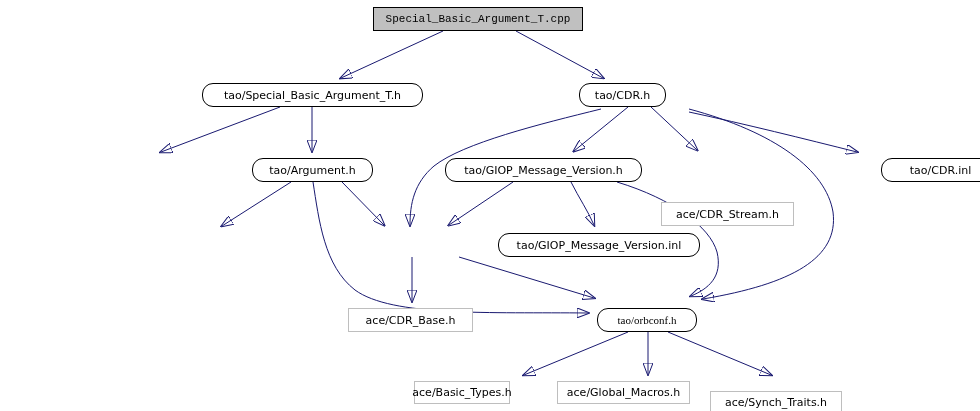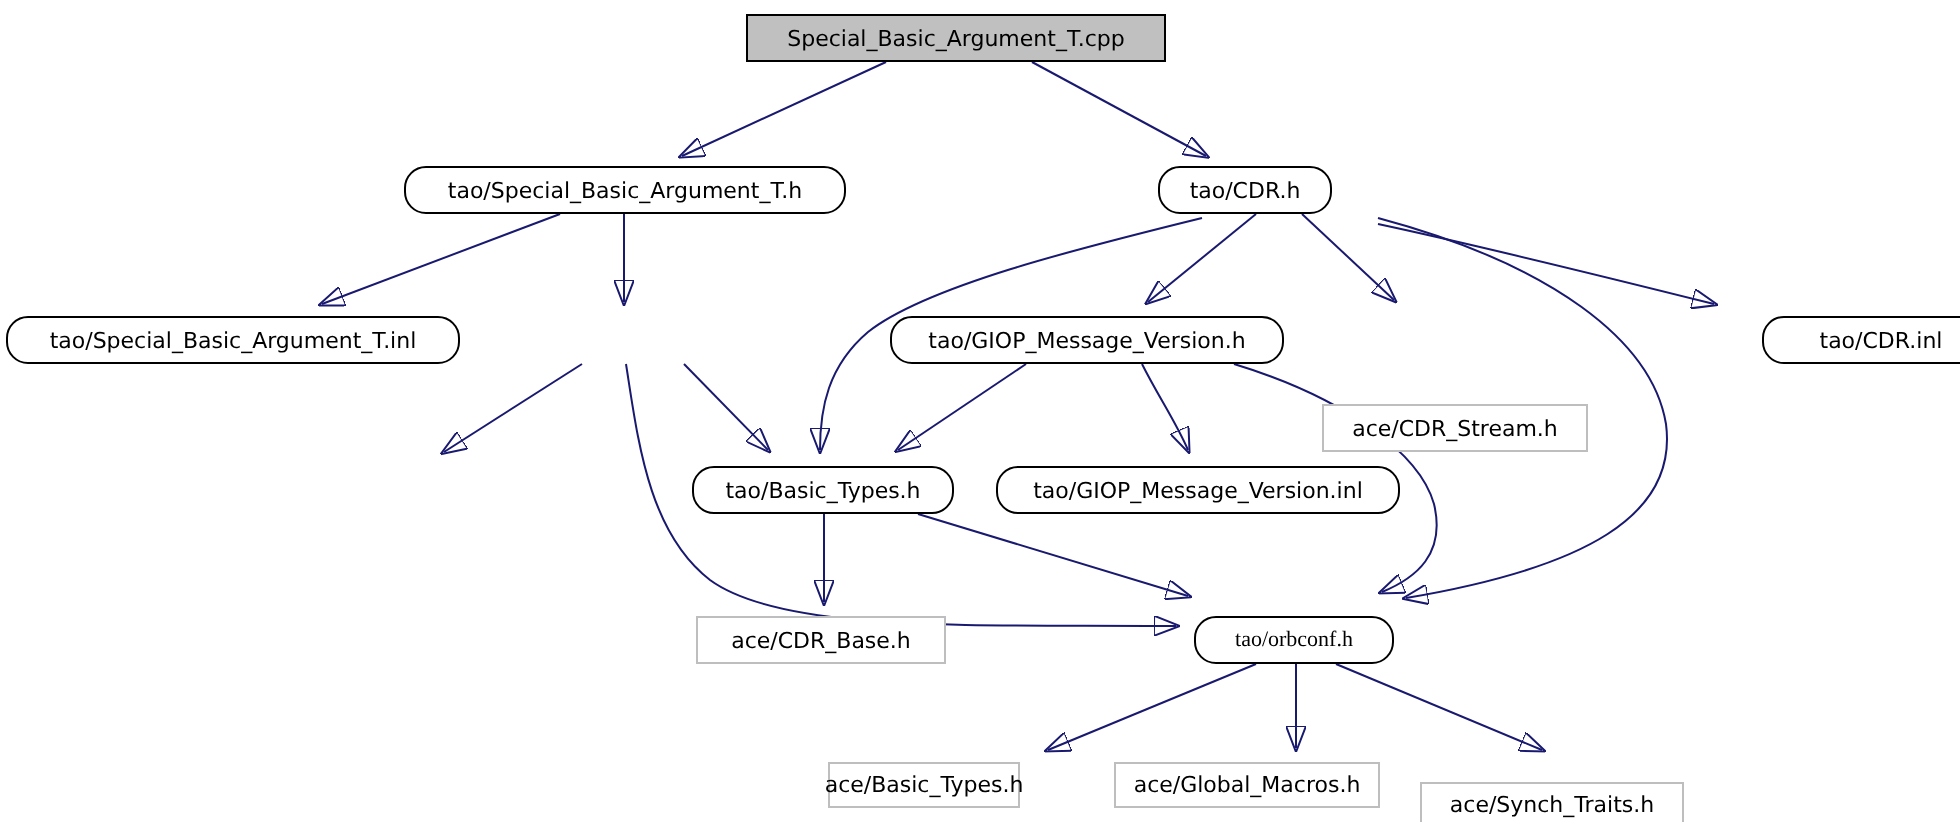--- a/index.html
+++ b/index.html
@@ -79,37 +79,36 @@
     <path marker-end="url(#arrow)" d="M513,182 L449,225"></path>
     <path marker-end="url(#arrow)" d="M571,182 C579,198 588,211 594,225"></path>
     <path marker-end="url(#arrow)" d="M617,182 C673,199 710,227 717,252 C723,277 708,289 691,296"></path>
     <path marker-end="url(#arrow)" d="M412,257 L412,301"></path>
     <path marker-end="url(#arrow)" d="M459,257 L594,298"></path>
     <path marker-end="url(#arrow)" d="M628,332 L524,375"></path>
     <path marker-end="url(#arrow)" d="M648,332 L648,374"></path>
     <path marker-end="url(#arrow)" d="M668,332 L771,375"></path>
   </svg>
 
-  <div class="node root" style="left:373px; top:7px;  width:210px; height:24px;">Special_Basic_Argument_T.cpp</div>
+  <div class="node root" style="left:373px; top:7px;  width:210px; height:24px;font-family:Liberation Mono, monospace;">Special_Basic_Argument_T.cpp</div>
 
   <div class="node link" style="left:202px; top:83px; width:221px; height:24px;">tao/Special_Basic_Argument_T.h</div>
 
   <div class="node link" style="left:579px; top:83px; width:87px;  height:24px;">tao/CDR.h</div>
 
-  <div class="node link" style="left:3px;   top:158px; width:227px; height:24px;">tao/Special_Basic_Argument_T.inl</div>
 
+  <div class="node link" style="left:252px; top:158px; width:121px; height:24px;">tao/Argument.h</div>
 
   <div class="node link" style="left:445px; top:158px; width:197px; height:24px;">tao/GIOP_Message_Version.h</div>
 
   <div class="node external" style="left:661px; top:158px; width:133px; height:24px;margin-top:44px;">ace/CDR_Stream.h</div>
 
   <div class="node link" style="left:881px; top:158px; width:119px;  height:24px;">tao/CDR.inl</div>
 
 
-  <div class="node link" style="left:346px; top:233px; width:131px; height:24px;">tao/Basic_Types.h</div>
 
   <div class="node link" style="left:498px; top:233px; width:202px; height:24px;">tao/GIOP_Message_Version.inl</div>
 
   <div class="node external" style="left:348px; top:308px; width:125px; height:24px;">ace/CDR_Base.h</div>
 
   <div class="node link" style="left:597px; top:308px; width:100px; height:24px;font-family:Liberation Serif, serif;">tao/orbconf.h</div>
 
   <div class="node external" style="left:414px; top:381px; width:96px; height:23px;">ace/Basic_Types.h</div>
 
   <div class="node external" style="left:557px; top:381px; width:133px; height:23px;">ace/Global_Macros.h</div>

